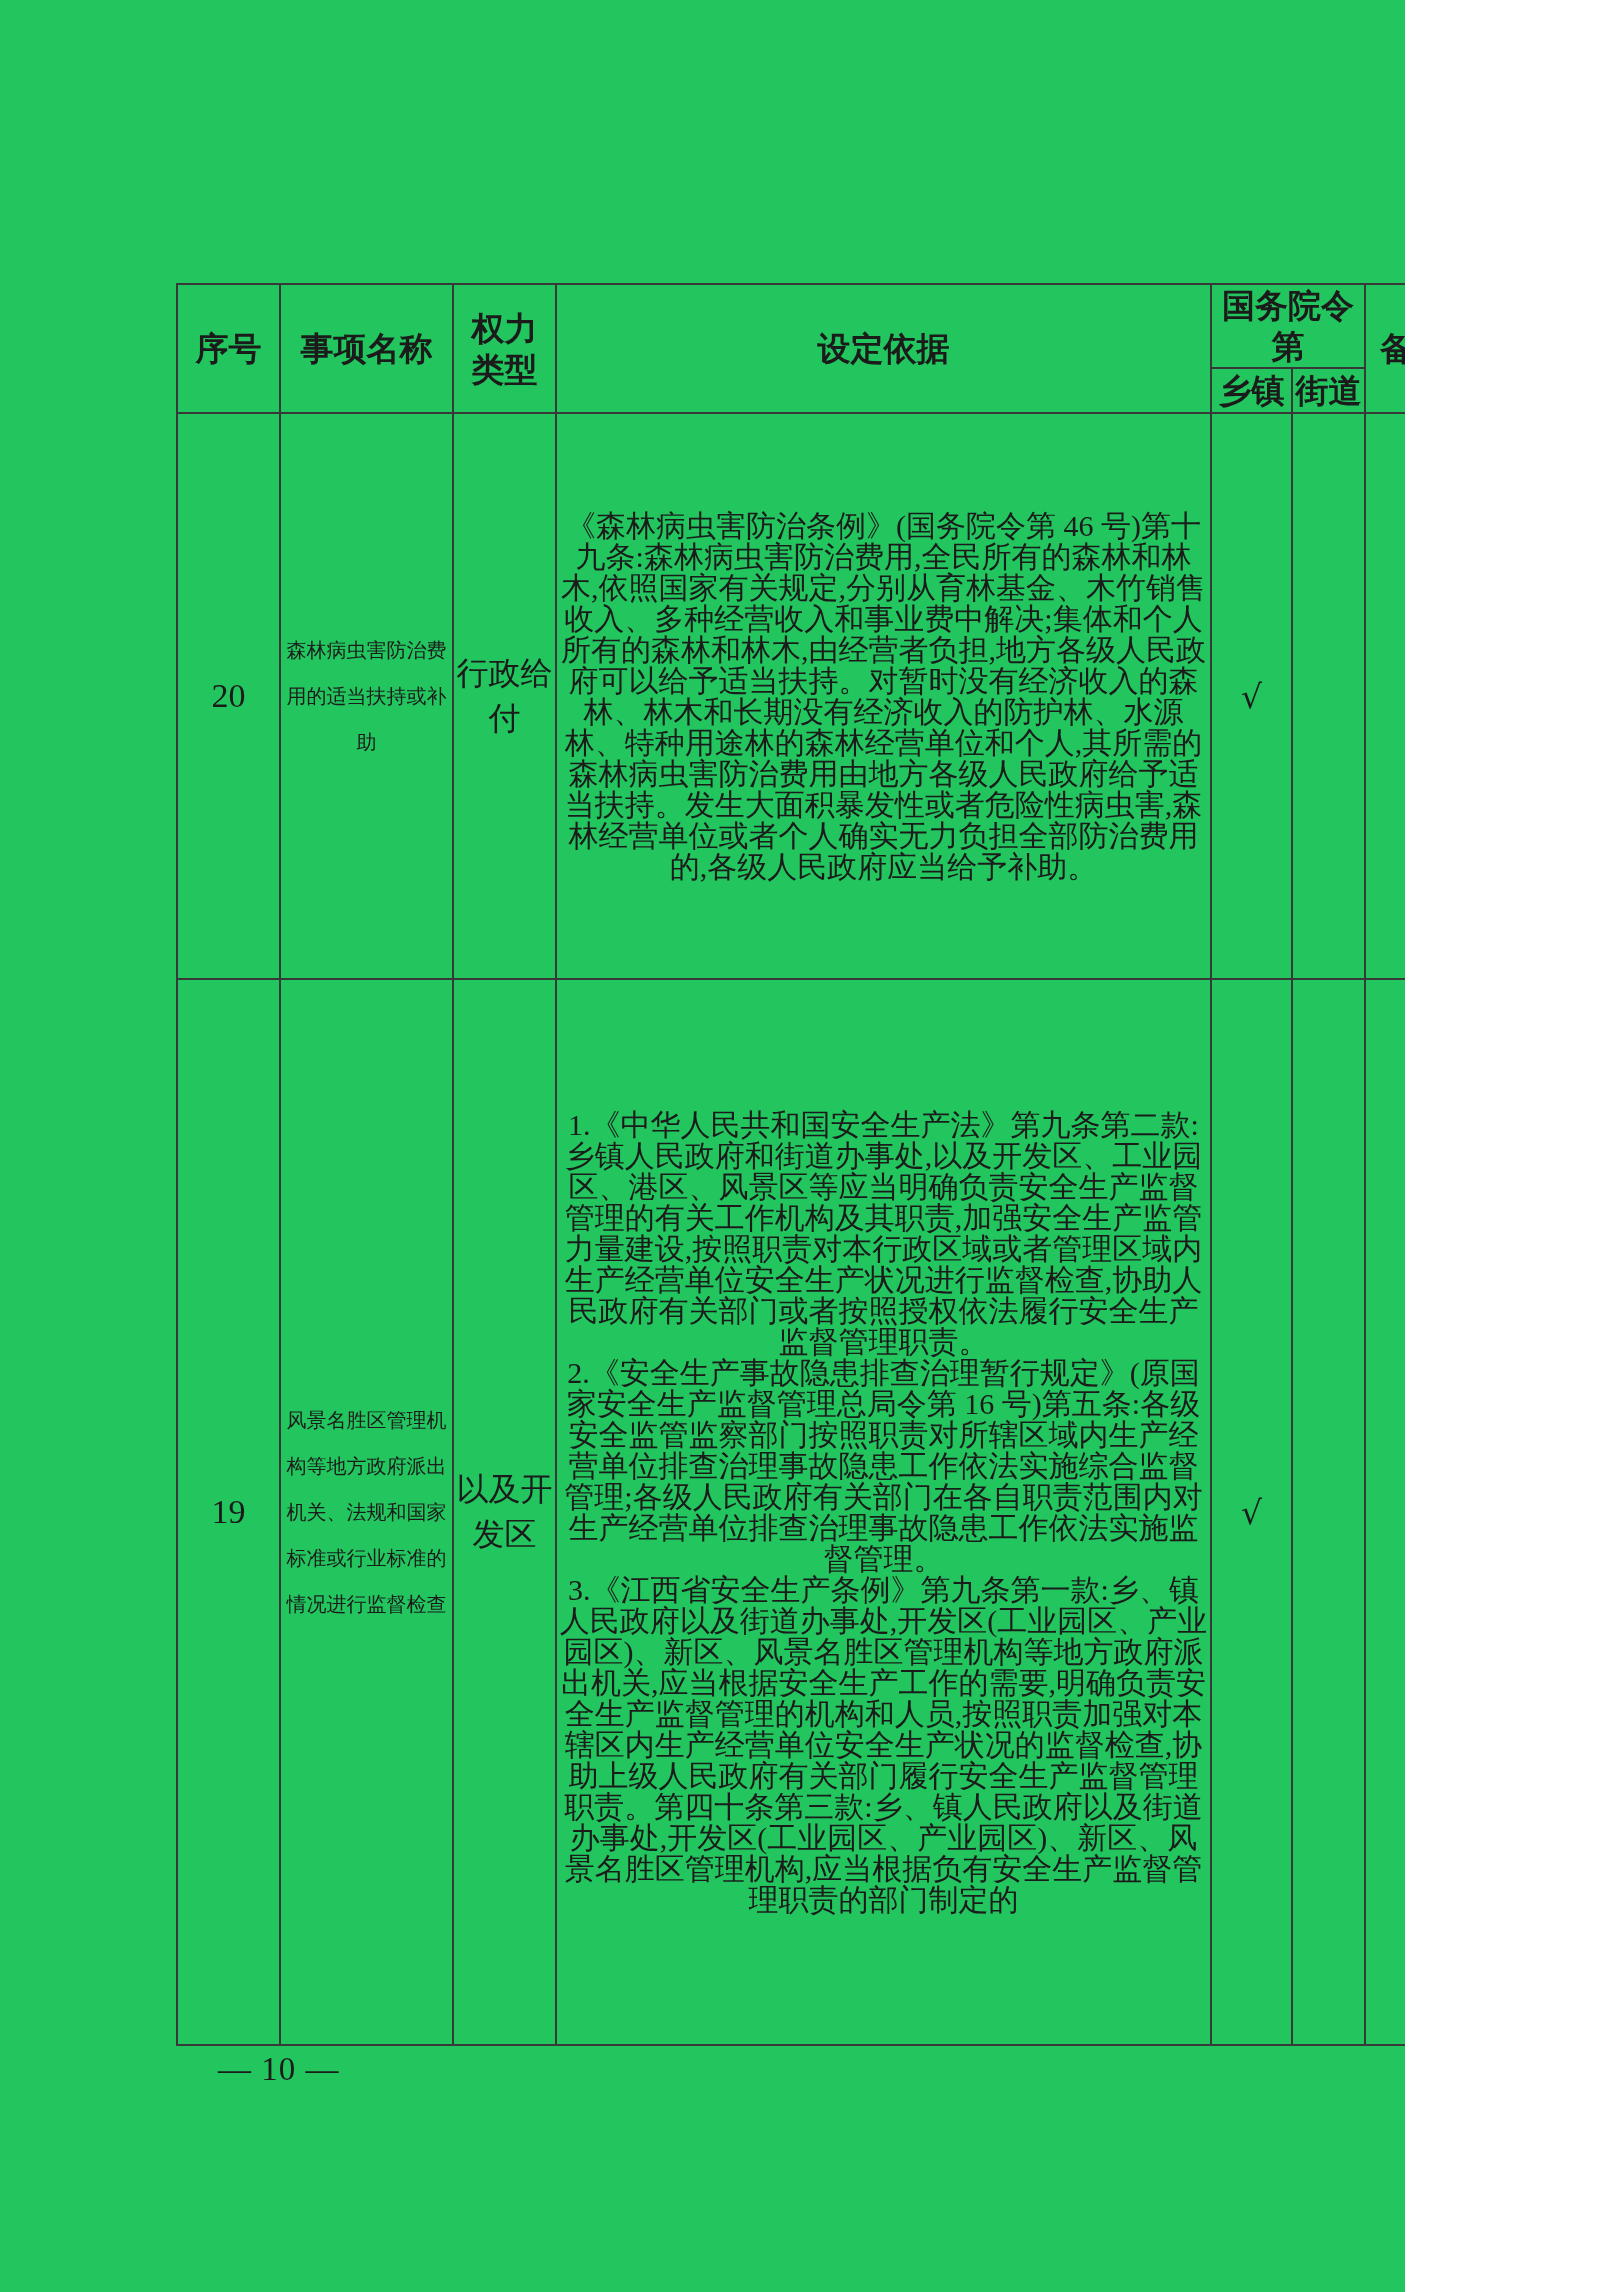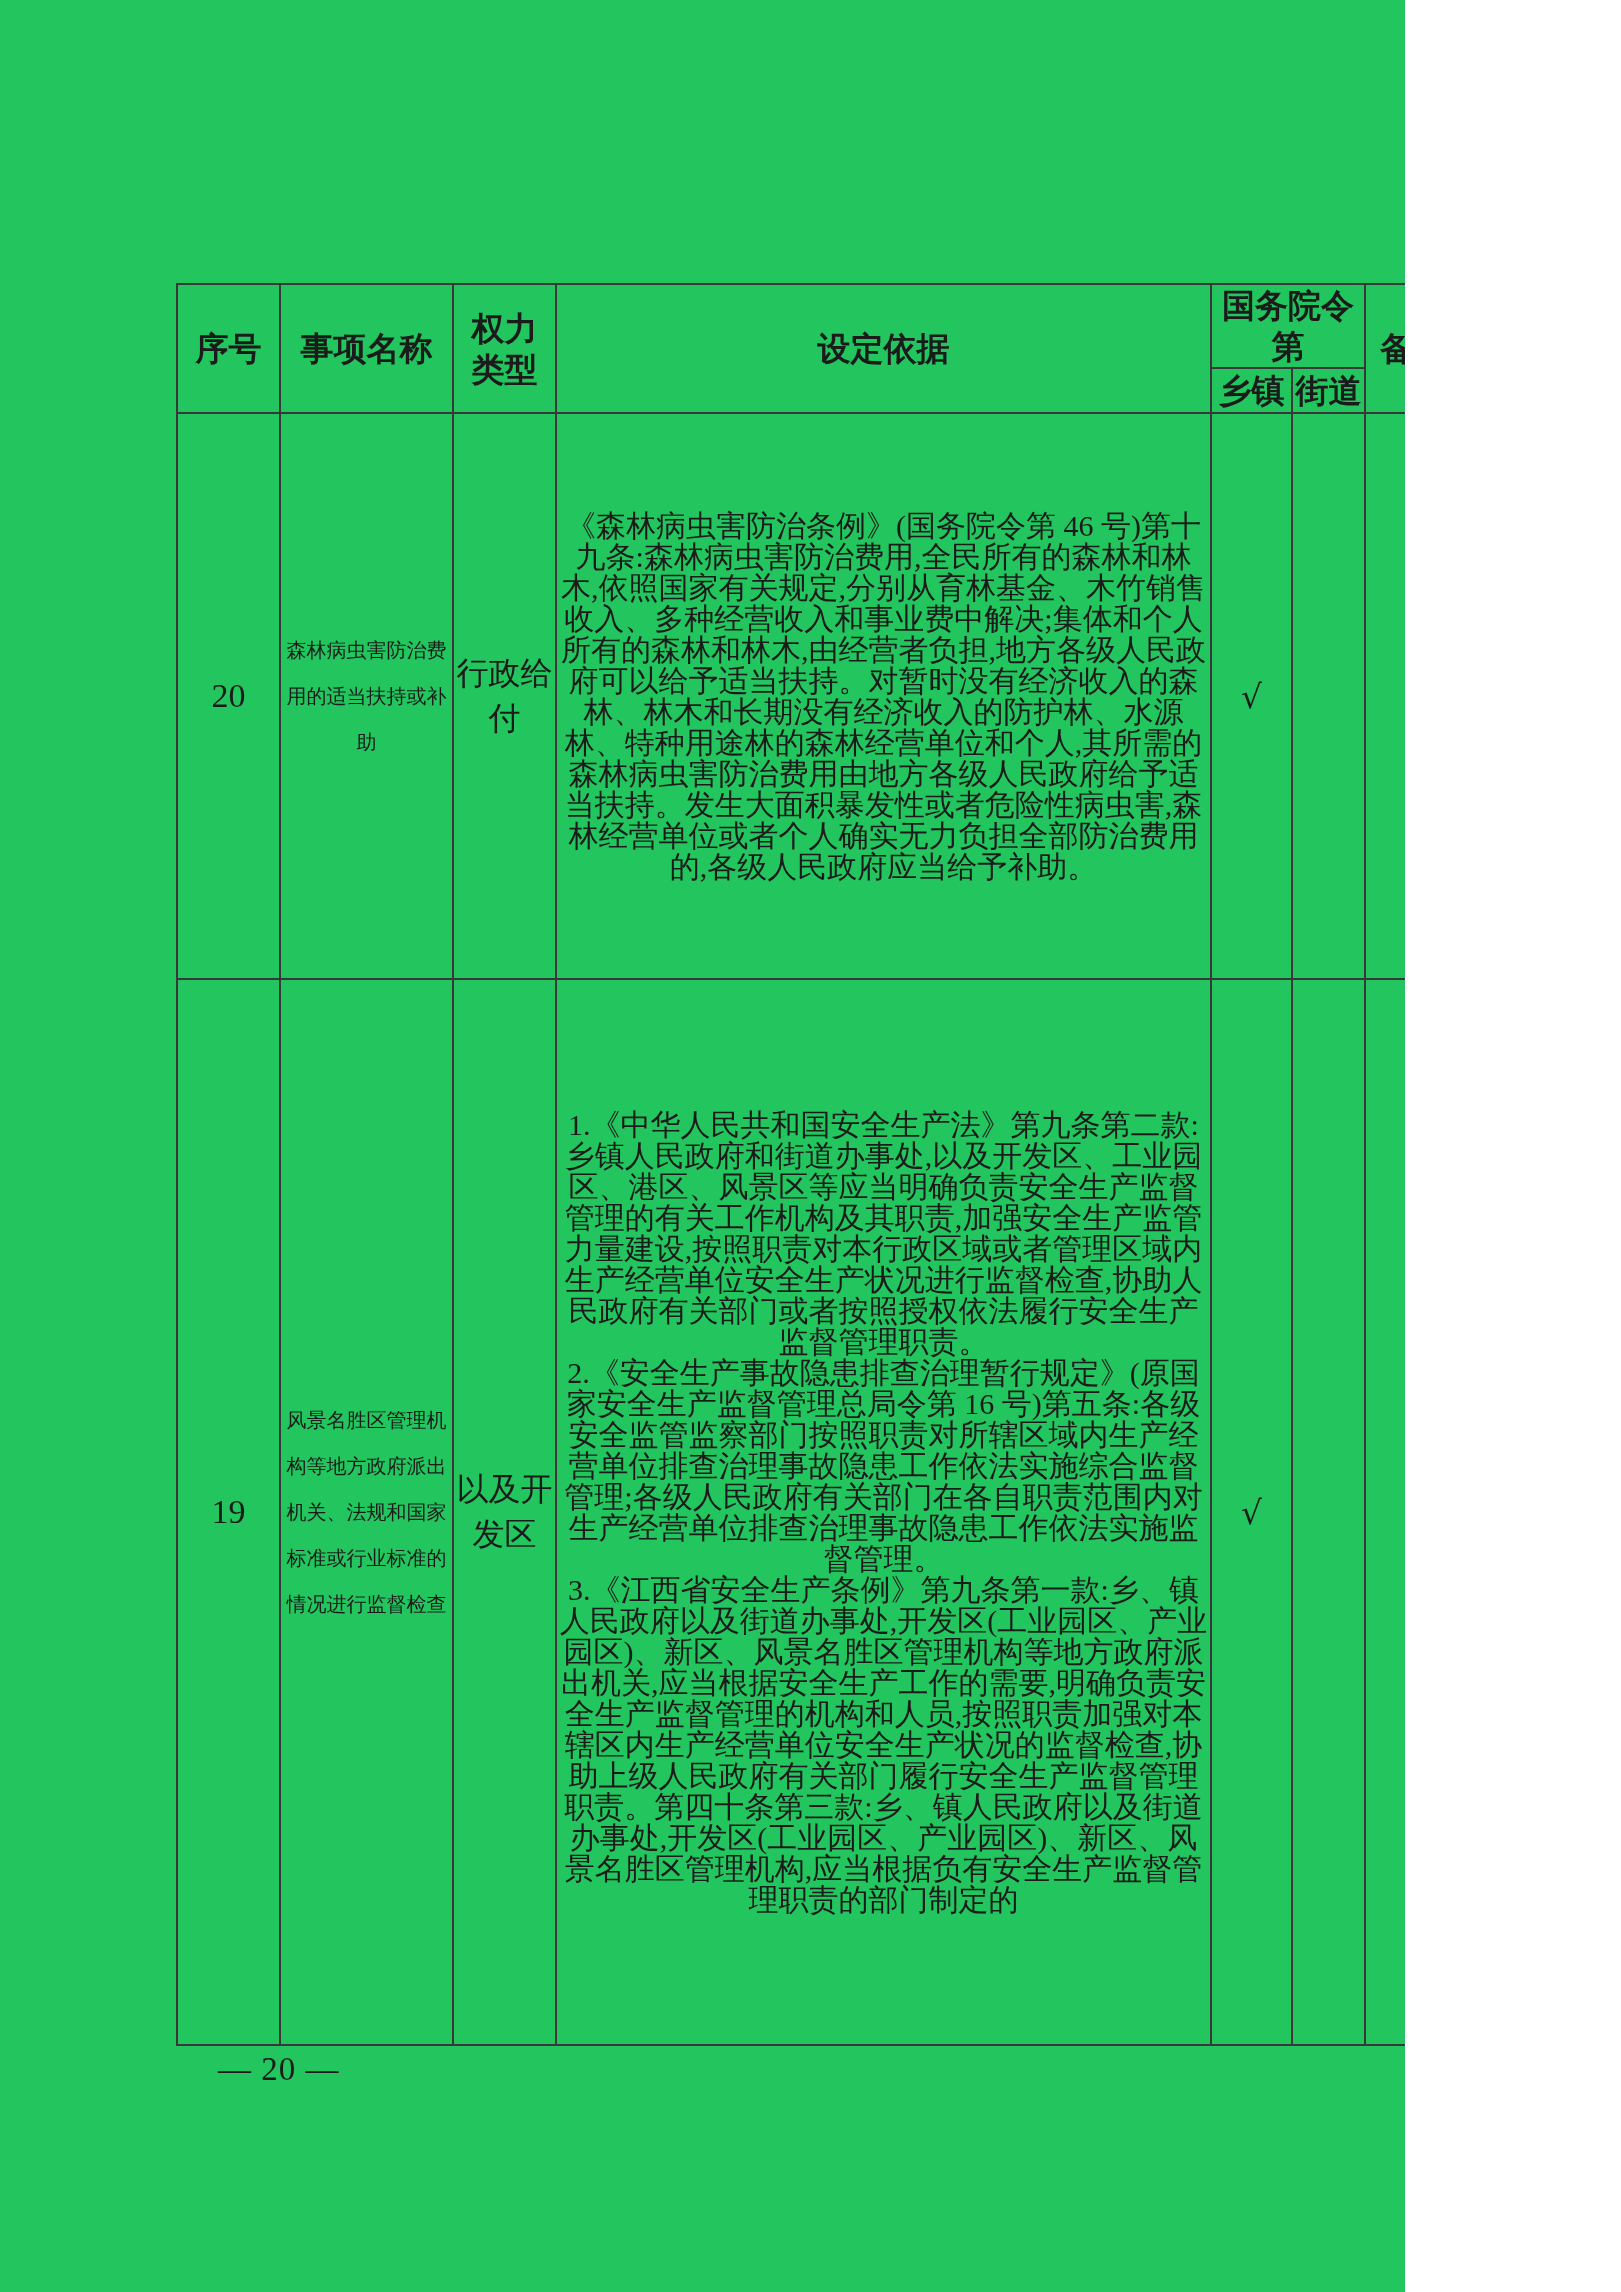--- a/index.html
+++ b/index.html
@@ -109,16 +109,16 @@
       <td class="basis">1.《中华人民共和国安全生产法》第九条第二款:乡镇人民政府和街道办事处,以及开发区、工业园区、港区、风景区等应当明确负责安全生产监督管理的有关工作机构及其职责,加强安全生产监管力量建设,按照职责对本行政区域或者管理区域内生产经营单位安全生产状况进行监督检查,协助人民政府有关部门或者按照授权依法履行安全生产监督管理职责。
 2.《安全生产事故隐患排查治理暂行规定》(原国家安全生产监督管理总局令第 16 号)第五条:各级安全监管监察部门按照职责对所辖区域内生产经营单位排查治理事故隐患工作依法实施综合监督管理;各级人民政府有关部门在各自职责范围内对生产经营单位排查治理事故隐患工作依法实施监督管理。
 3.《江西省安全生产条例》第九条第一款:乡、镇人民政府以及街道办事处,开发区(工业园区、产业园区)、新区、风景名胜区管理机构等地方政府派出机关,应当根据安全生产工作的需要,明确负责安全生产监督管理的机构和人员,按照职责加强对本辖区内生产经营单位安全生产状况的监督检查,协助上级人民政府有关部门履行安全生产监督管理职责。第四十条第三款:乡、镇人民政府以及街道办事处,开发区(工业园区、产业园区)、新区、风景名胜区管理机构,应当根据负有安全生产监督管理职责的部门制定的</td>
       <td class="check">√</td>
       <td></td>
       <td></td>
     </tr>
   </tbody>
     </table>
 
-  <div class="footer">— 20 —</div>
+  <div class="footer">— 10 —</div>
 
 </div>
 
 
 </body></html>

